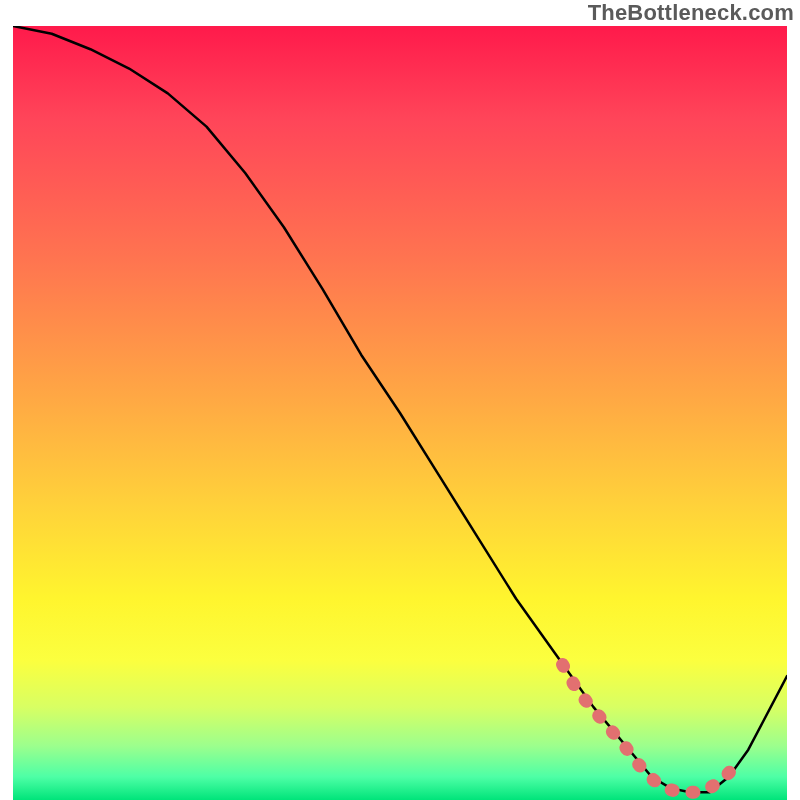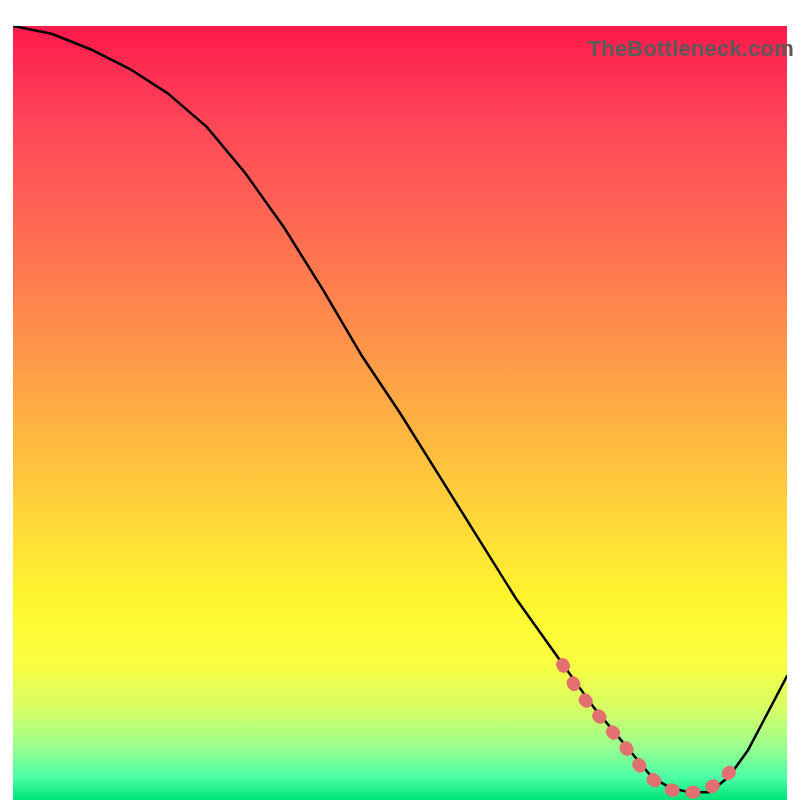--- a/index.html
+++ b/index.html
@@ -17,21 +17,20 @@
   }
   .watermark {
     position: absolute;
     top: 0px;
     right: 6px;
     font-size: 22px;
     font-weight: 600;
     color: #5a5a5a;
     letter-spacing: 0.2px;
     z-index: 10;
-    margin-top: 36px;
   }
   .plot {
     position: absolute;
     left: 13px;
     top: 26px;
     width: 774px;
     height: 774px;
     background: linear-gradient(
       to bottom,
       #ff1a4b 0%,

